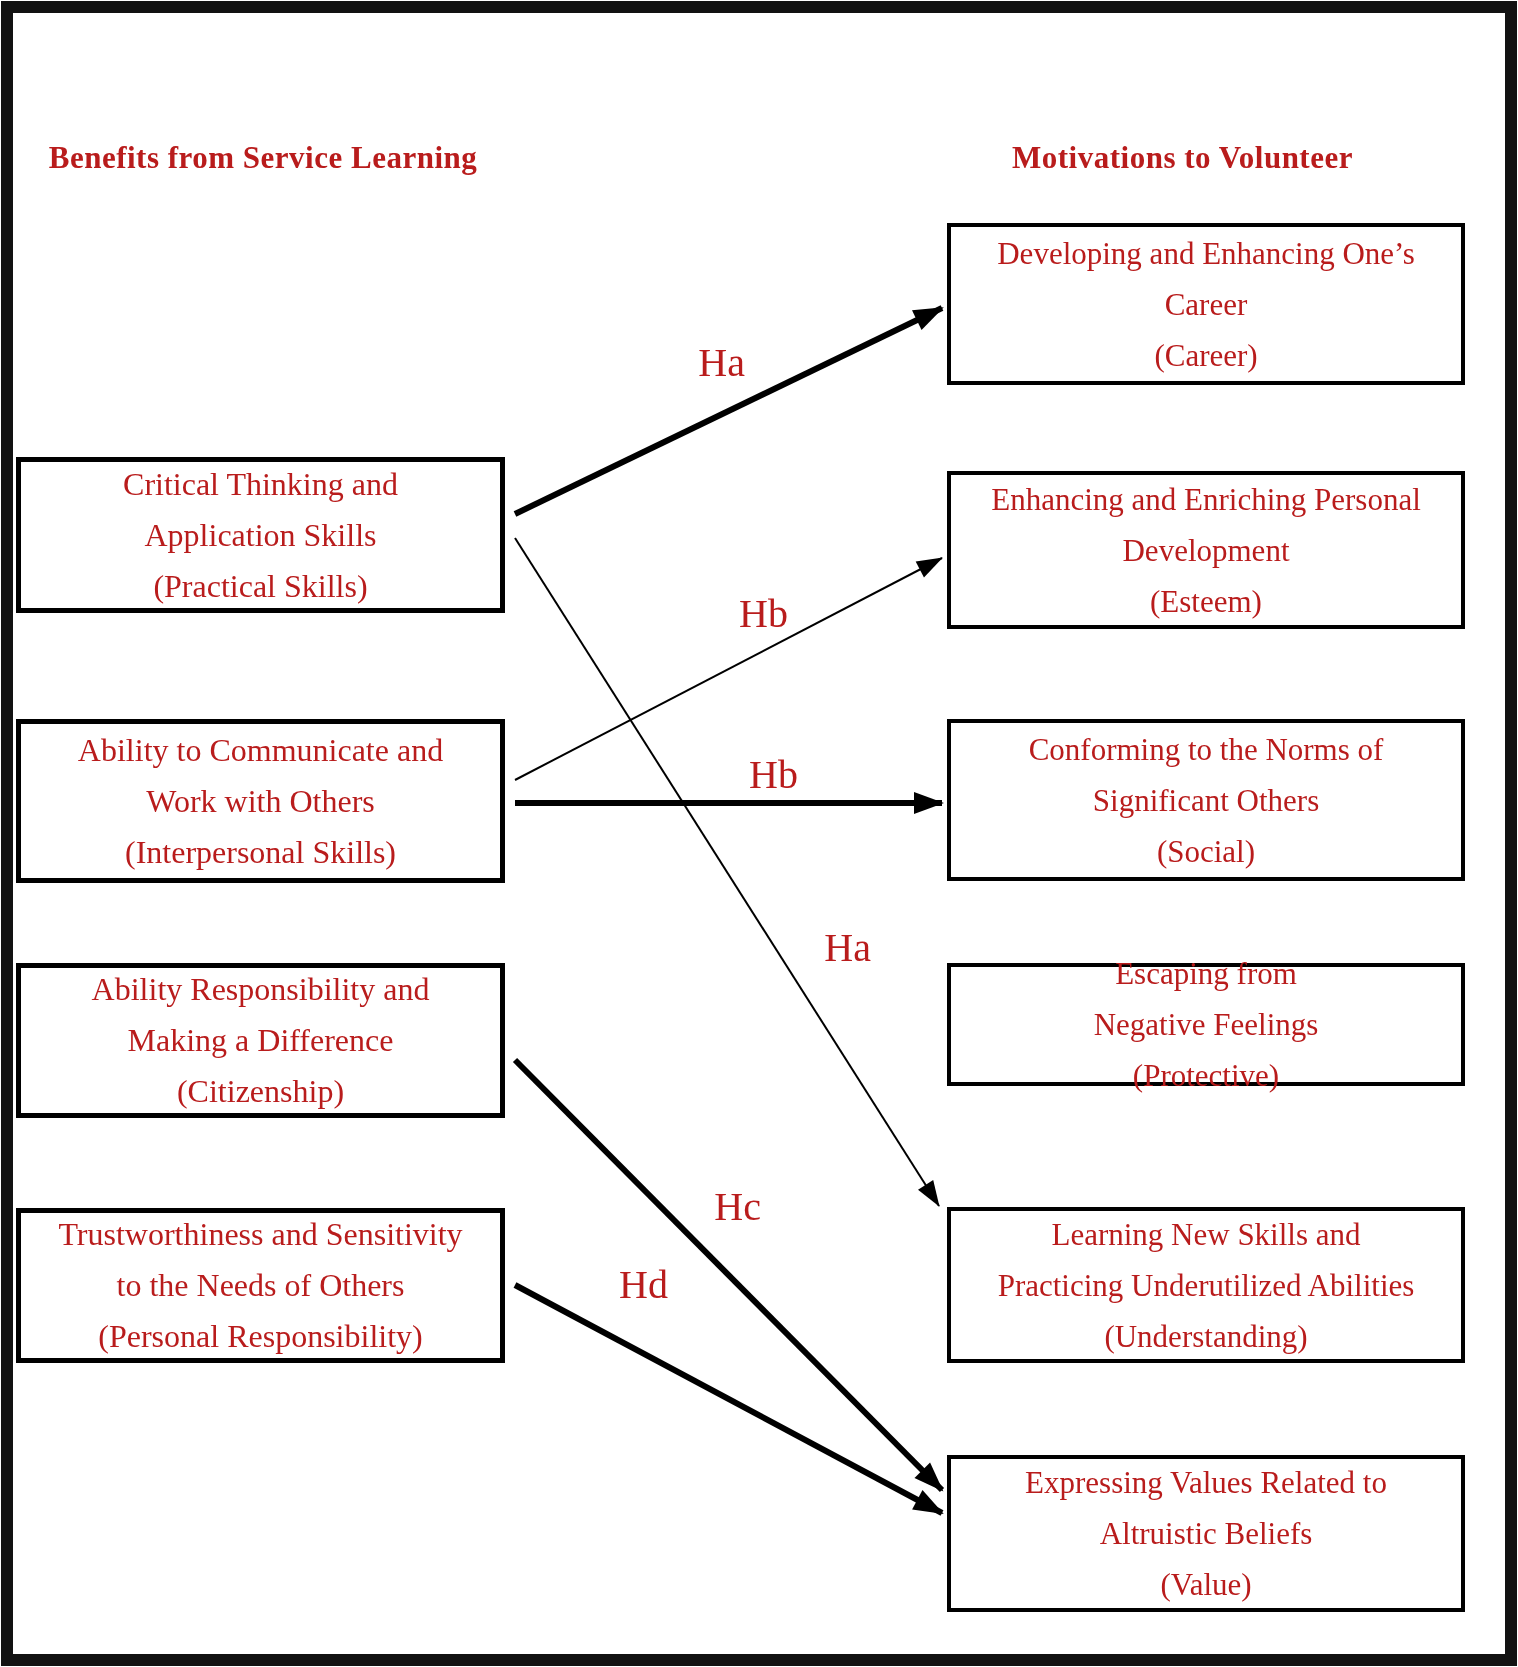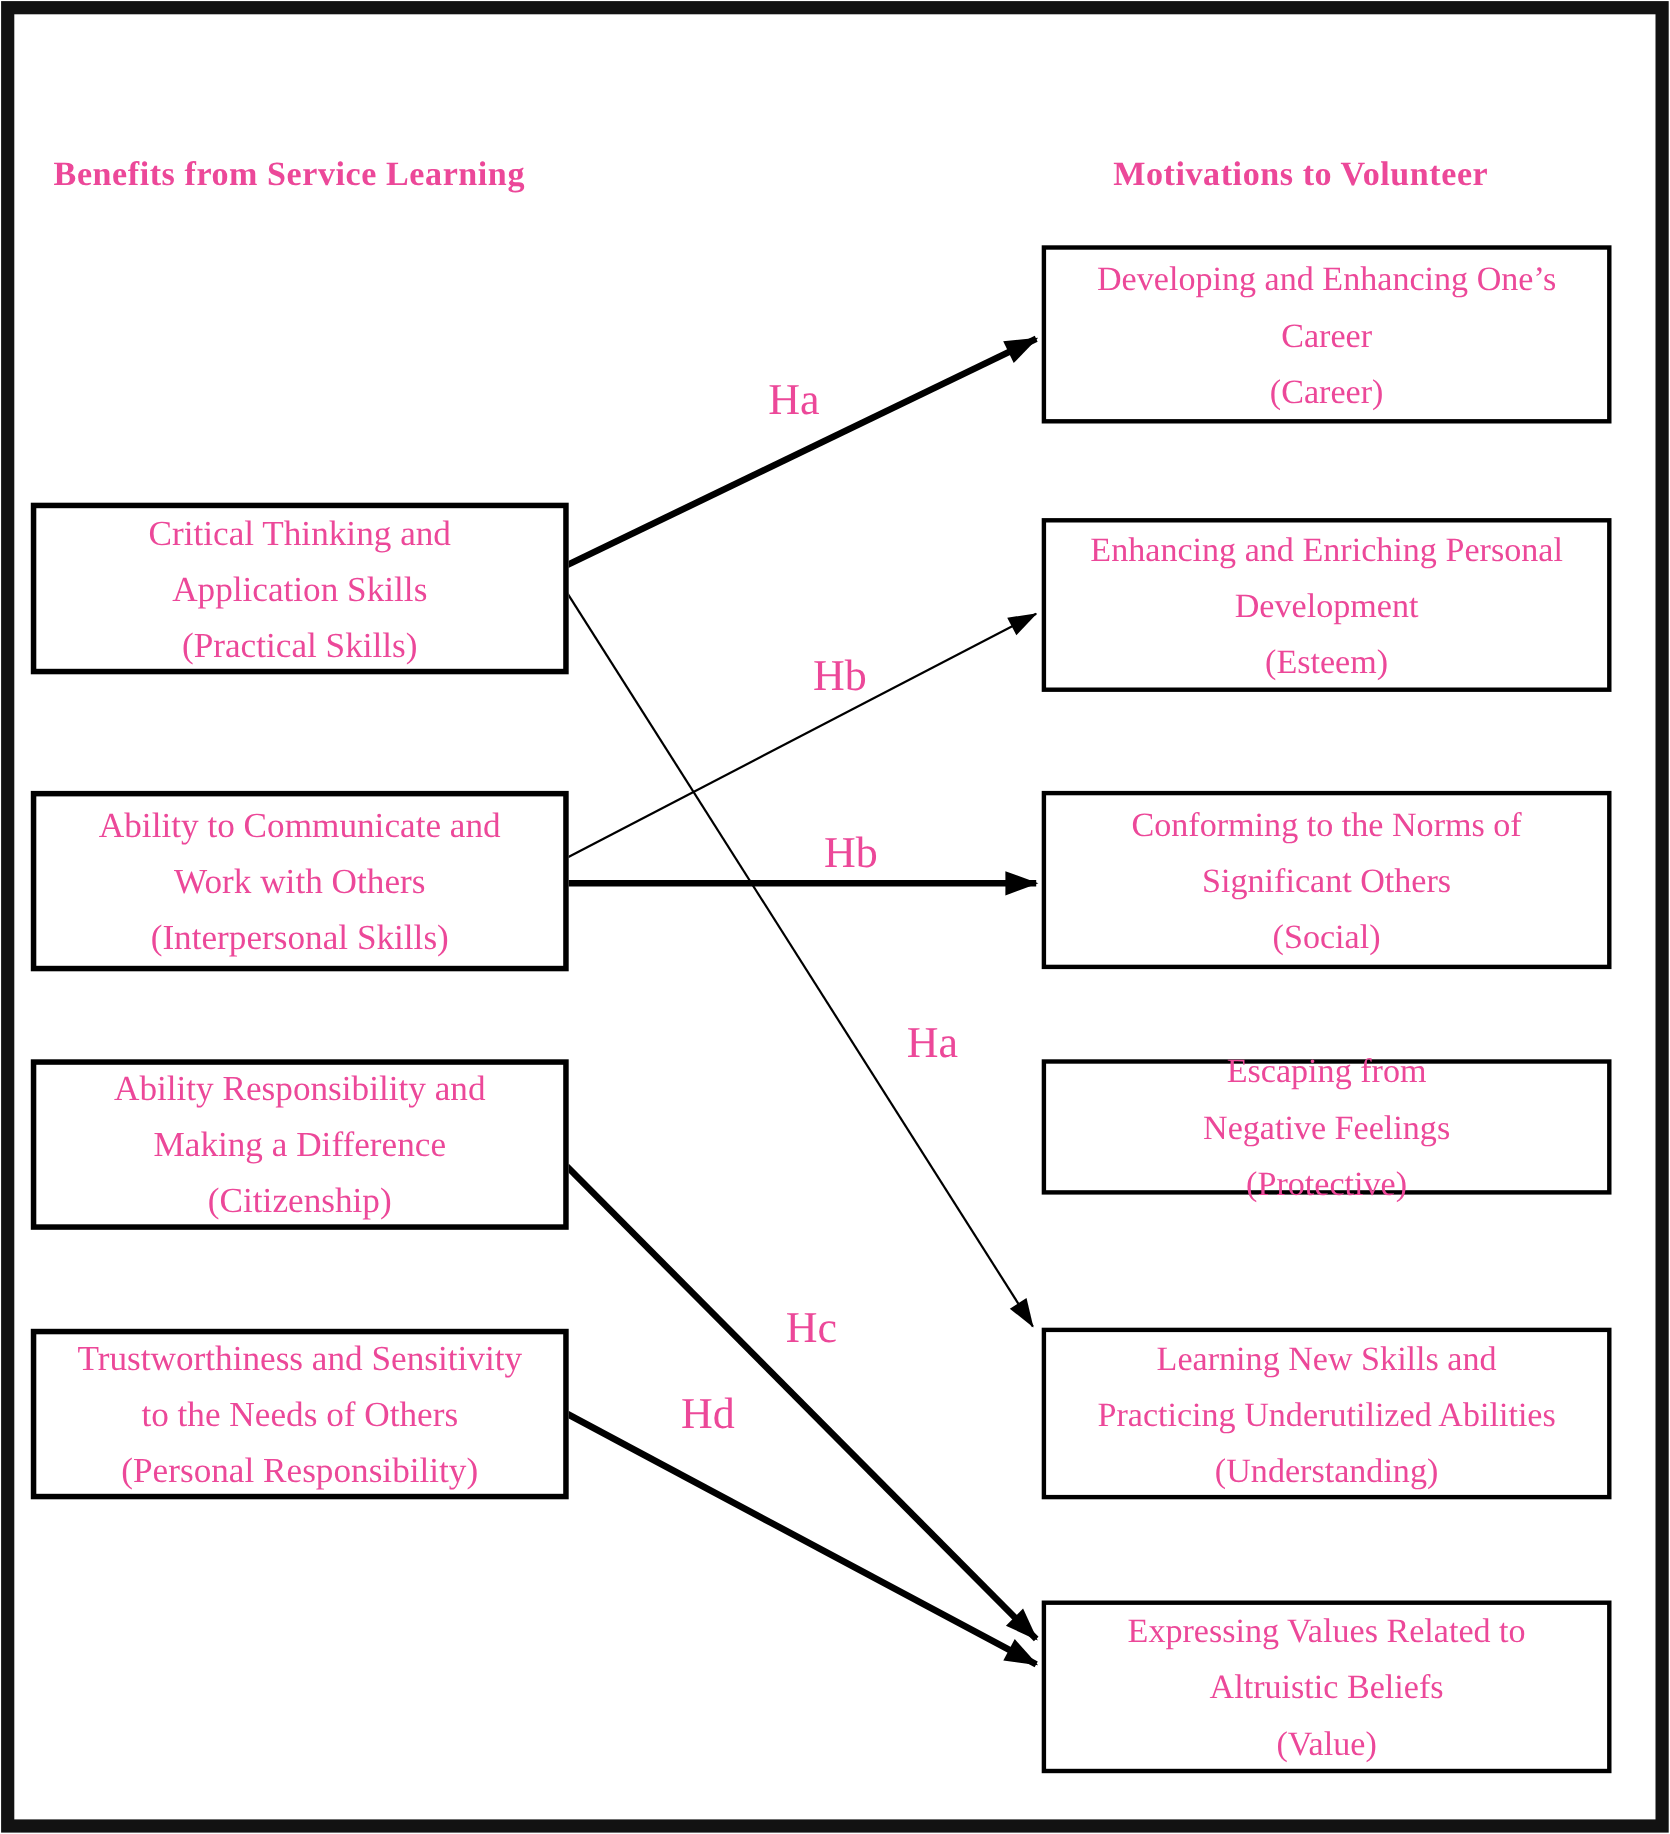--- a/index.html
+++ b/index.html
@@ -6,21 +6,21 @@
     margin: 0;
     padding: 0;
     background: #ffffff;
   }
   #canvas {
     position: relative;
     width: 1518px;
     height: 1667px;
     background: #ffffff;
     font-family: "Liberation Serif", "DejaVu Serif", serif;
-    color: #ec4899;
+    color: #b91c1c;
     overflow: hidden;
   }
   .outer-frame {
     position: absolute;
     left: 1px; top: 1px; right: 1px; bottom: 1px;
     border: 12px solid #121212;
     pointer-events: none;
   }
   .col-header {
     position: absolute;
@@ -37,21 +37,21 @@
     align-items: center;
     justify-content: center;
     text-align: center;
     white-space: pre-line;
     line-height: 51px;
     box-sizing: border-box;
   }
   .node.left {
     border: 5px solid #000000;
     width: 489px;
-    left: 28px;
+    left: 16px;
     font-size: 32px;
   }
   .node.right {
     border: 4px solid #000000;
     width: 518px;
     left: 947px;
     font-size: 31px;
   }
   .hyp-label {
     position: absolute;

